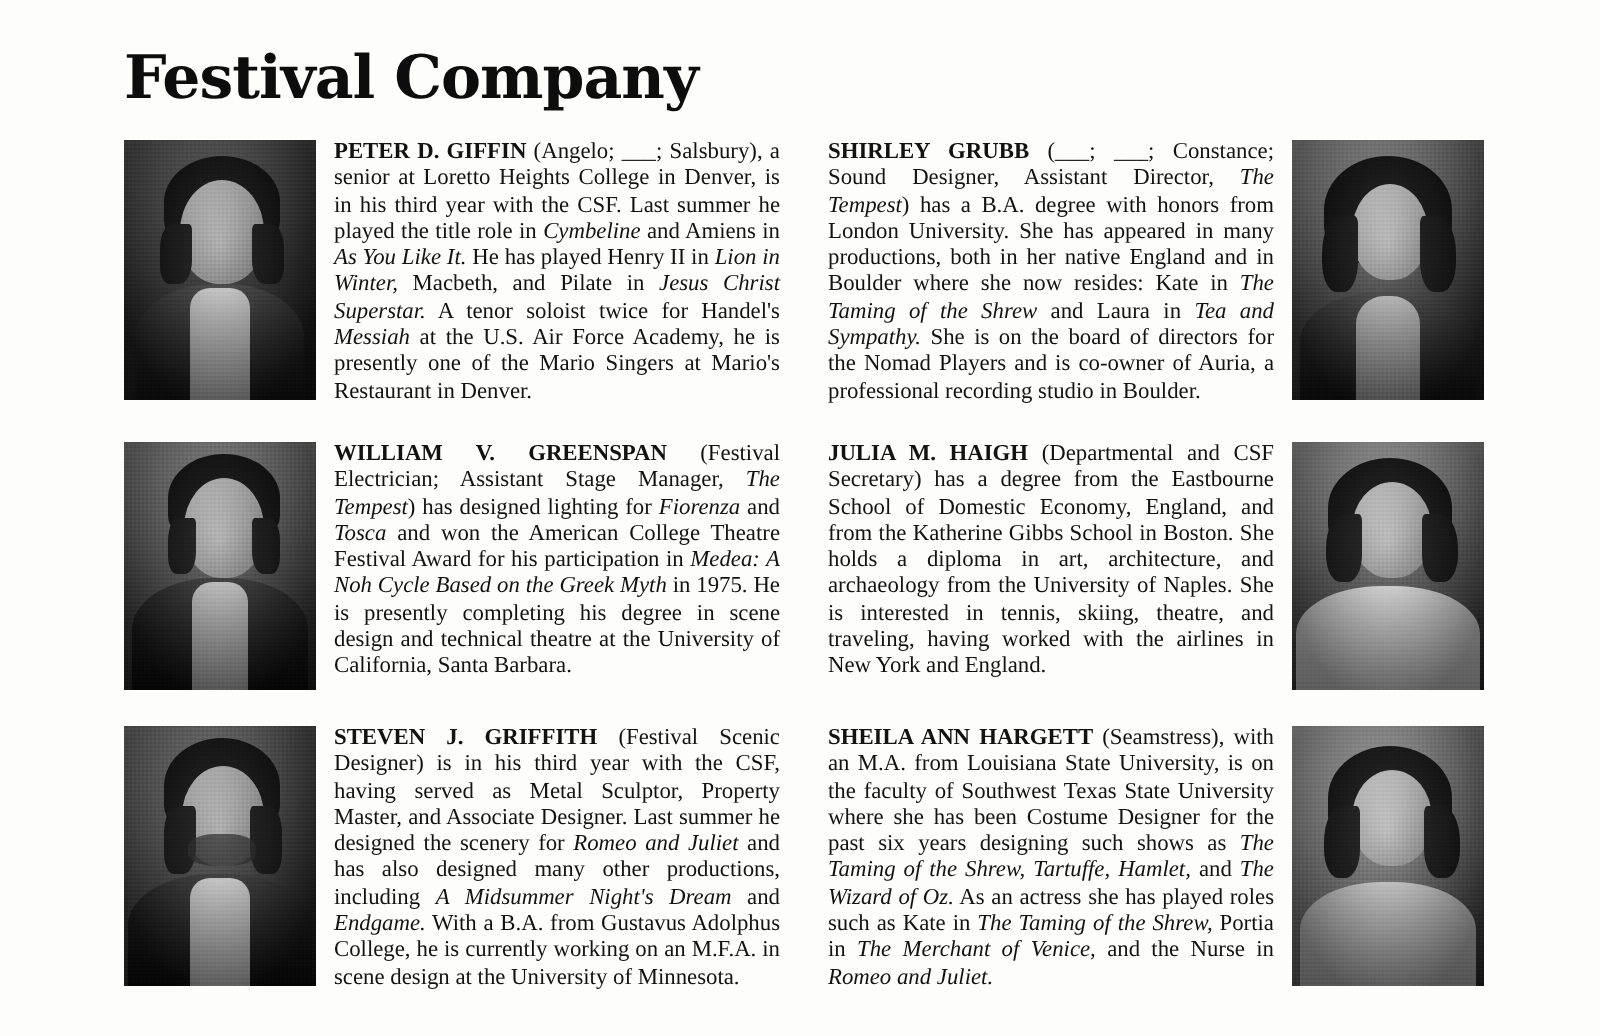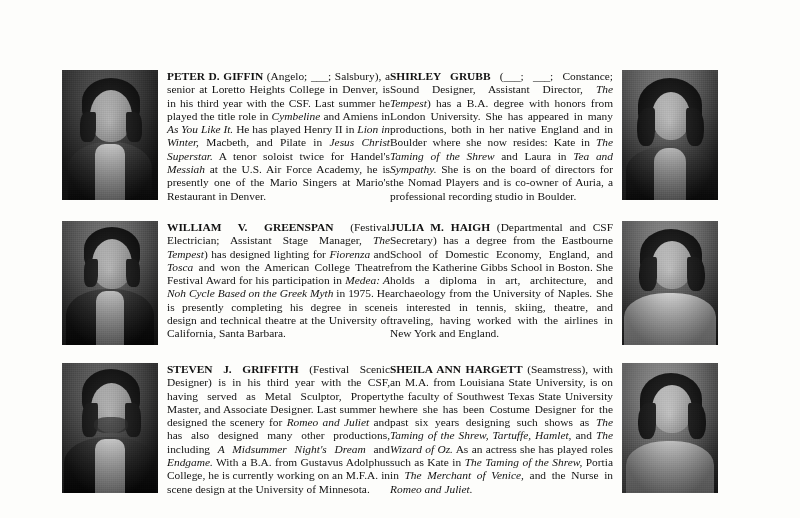--- a/index.html
+++ b/index.html
@@ -31,20 +31,21 @@
     font-size: 30px;
     letter-spacing: -0.5px;
     color: #0d0d0d;
   }
   .columns {
     position: absolute;
     left: 62px;
     top: 70px;
     width: 680px;
     display: flex;
+    gap: 24px;
   }
   .column {
     width: 328px;
     display: flex;
     flex-direction: column;
     gap: 18px;
   }
   .entry {
     display: flex;
     gap: 9px;
@@ -109,20 +110,21 @@
     position: absolute;
     inset: 0;
     background: radial-gradient(ellipse at 50% 40%, rgba(255,255,255,0.12), rgba(0,0,0,0.45) 78%);
   }
 </style>
 </head>
 <body>
 
 <div class="page">
 
+  <div class="page-title">Festival Company</div>
 
   <div class="columns">
 
     <div class="column">
 
       <div class="entry">
         <div class="portrait h1">
           <div class="ph-bg" style="background:linear-gradient(160deg,#6e6a63 0%,#3a3733 55%,#222020 100%);"></div>
           <div class="ph-hair" style="left:20px;top:8px;width:58px;height:46px;background:#141312;"></div>
           <div class="ph-face" style="left:28px;top:20px;width:42px;height:52px;background:linear-gradient(150deg,#cfc3b2,#8d8275);"></div>

